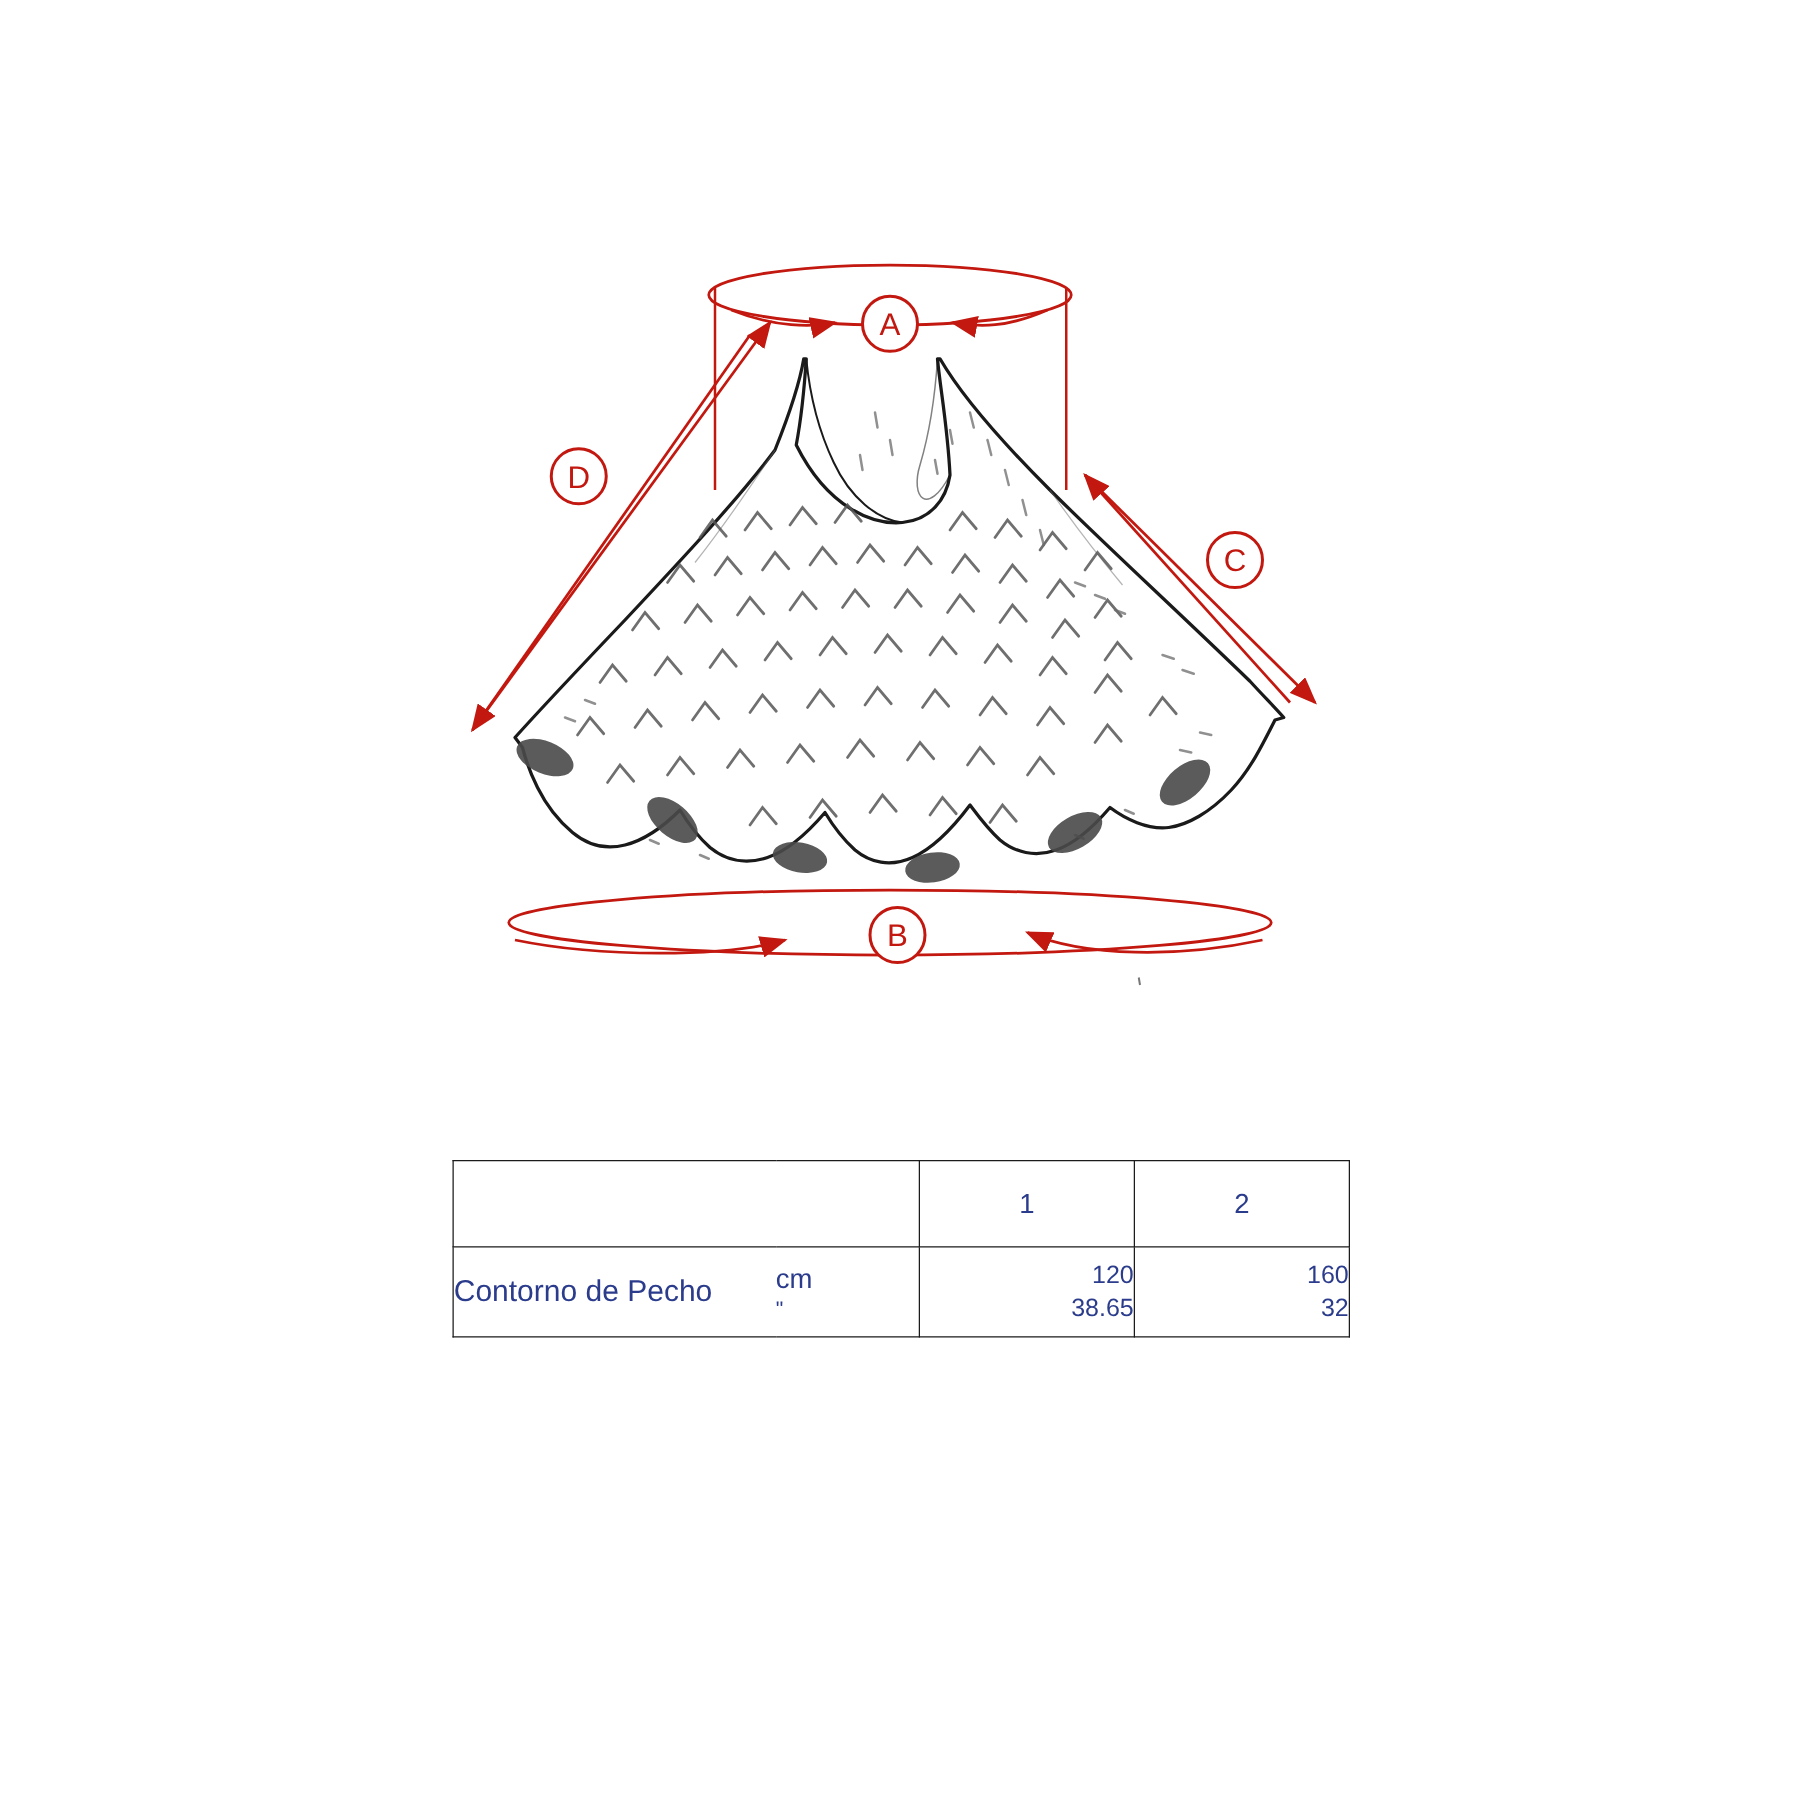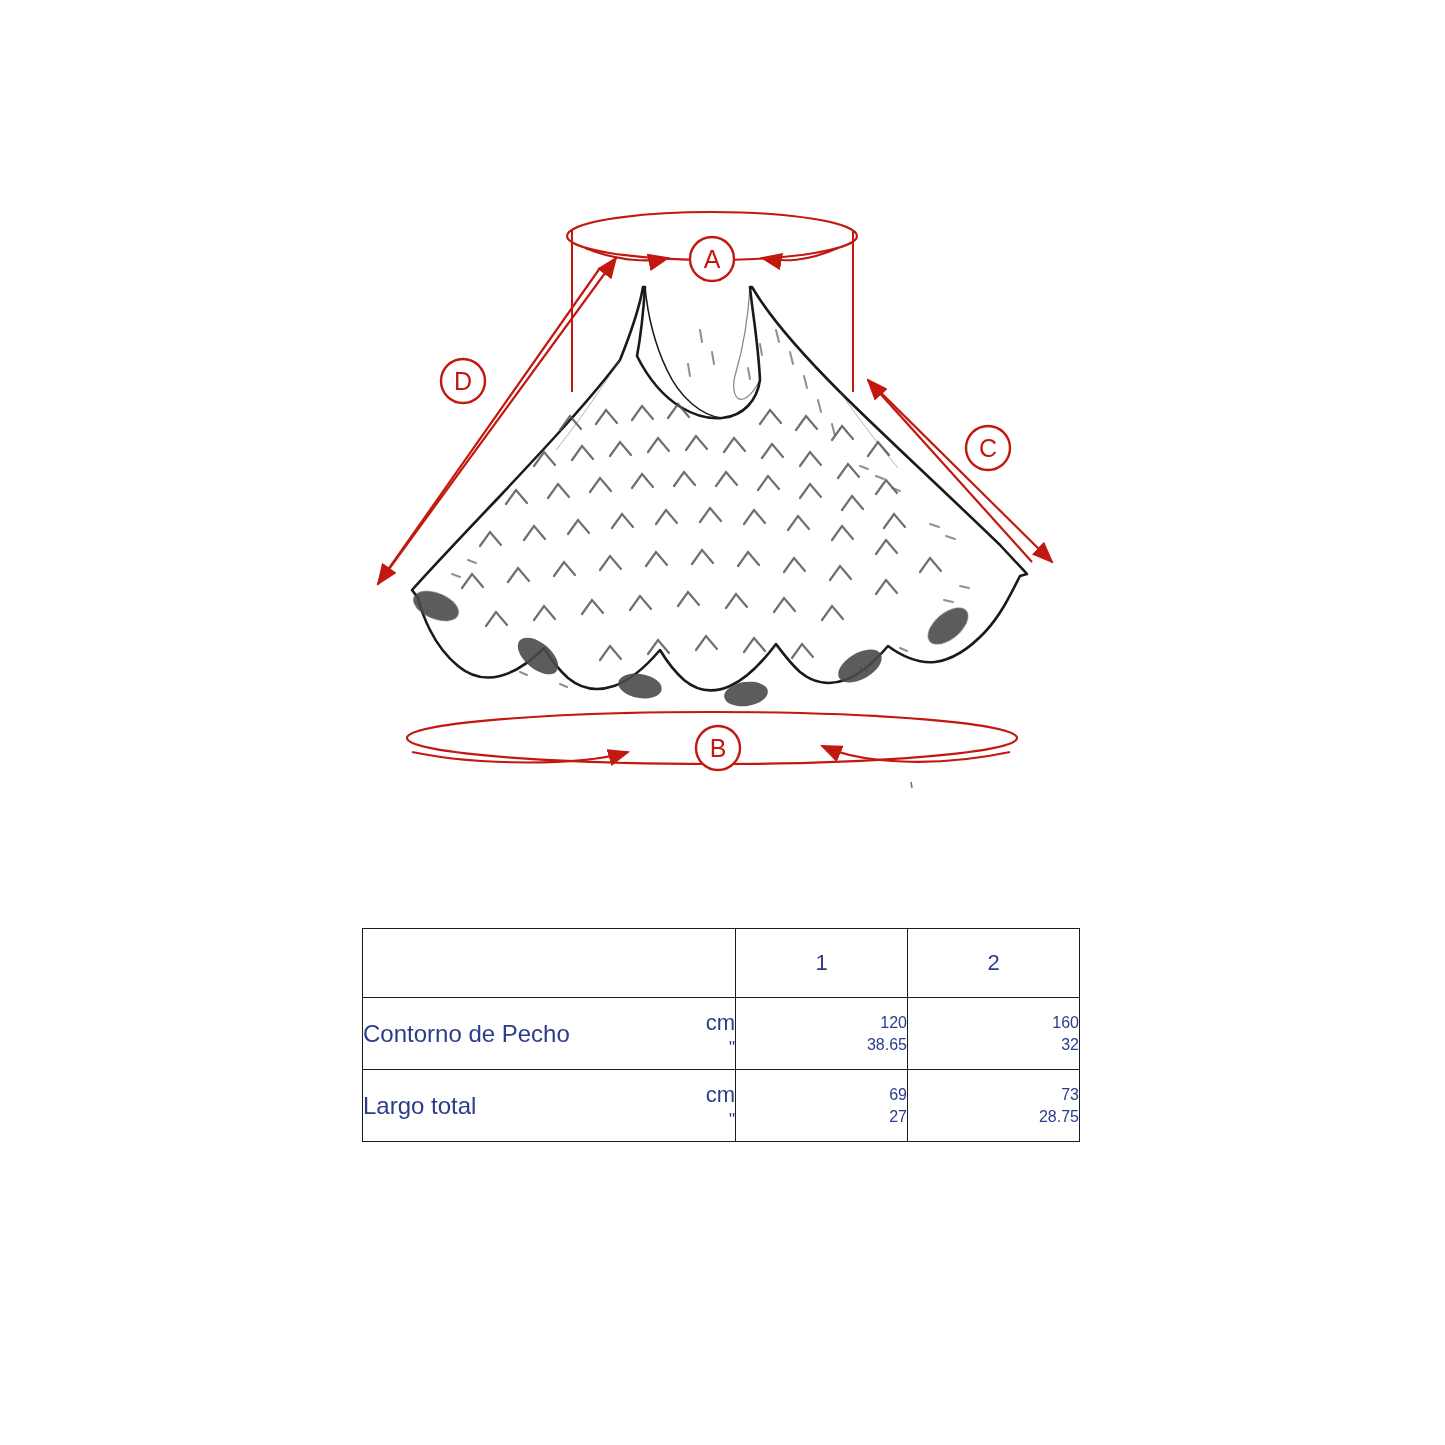--- a/index.html
+++ b/index.html
@@ -60,30 +60,30 @@
   }
   .body-row td { height: 71px; }
   .name-cell {
     text-align: left;
     padding-right: 14px;
     border-right: none !important;
     font-size: 24px;
   }
   .unit-cell {
     border-left: none !important;
-    text-align: right;
+    text-align: left;
     padding-right: 12px;
     line-height: 1.32;
     font-size: 22px;
   }
   .val-cell {
     text-align: right;
     padding-right: 14px;
     line-height: 1.32;
-    font-size: 16px;
+    font-size: 20px;
   }
   .unit-in { font-size: 17px; }
 </style>
 </head>
 <body>
 
 <div id="diagram-area">
 <svg width="1445" height="900" viewBox="0 0 1445 900" xmlns="http://www.w3.org/2000/svg">
   <defs>
     <marker id="arrowRed" markerWidth="10" markerHeight="8" refX="9" refY="4" orient="auto">
@@ -298,30 +298,15 @@
           <div>38.65</div>
         </td>
         <td class="val-cell">
           <div>160</div>
           <div>32</div>
         </td>
       </tr>
 
 
 
-      <tr class="body-row">
-        <td class="name-cell">Largo total</td>
-        <td class="unit-cell">
-          <div>cm</div>
-          <div class="unit-in">"</div>
-        </td>
-        <td class="val-cell">
-          <div>69</div>
-          <div>27</div>
-        </td>
-        <td class="val-cell">
-          <div>73</div>
-          <div>28.75</div>
-        </td>
-      </tr>
     </tbody>
   </table>
 </div>
 
 </body></html>

